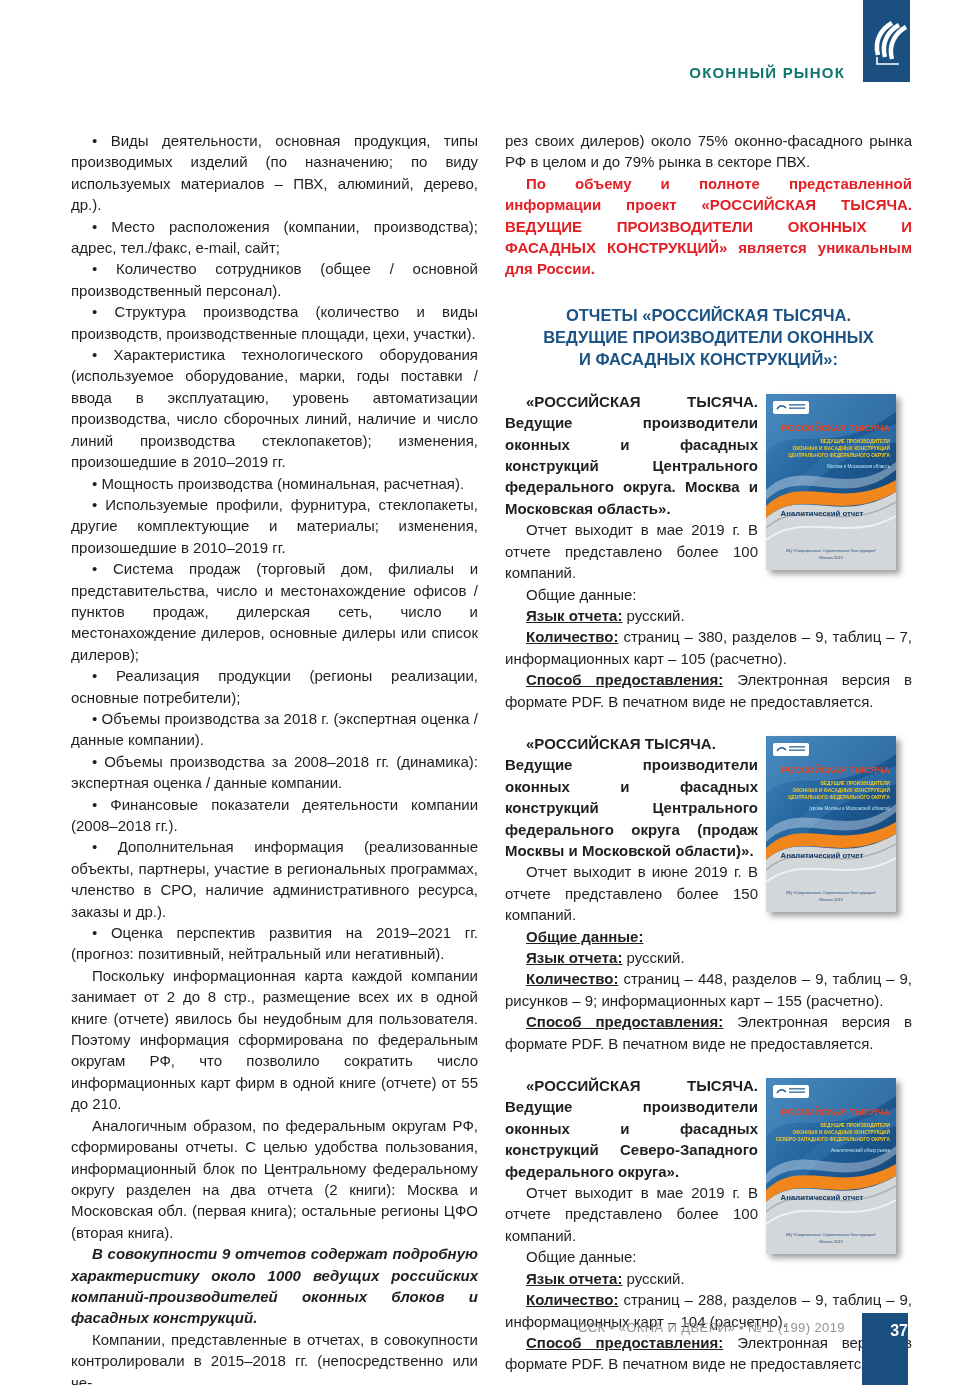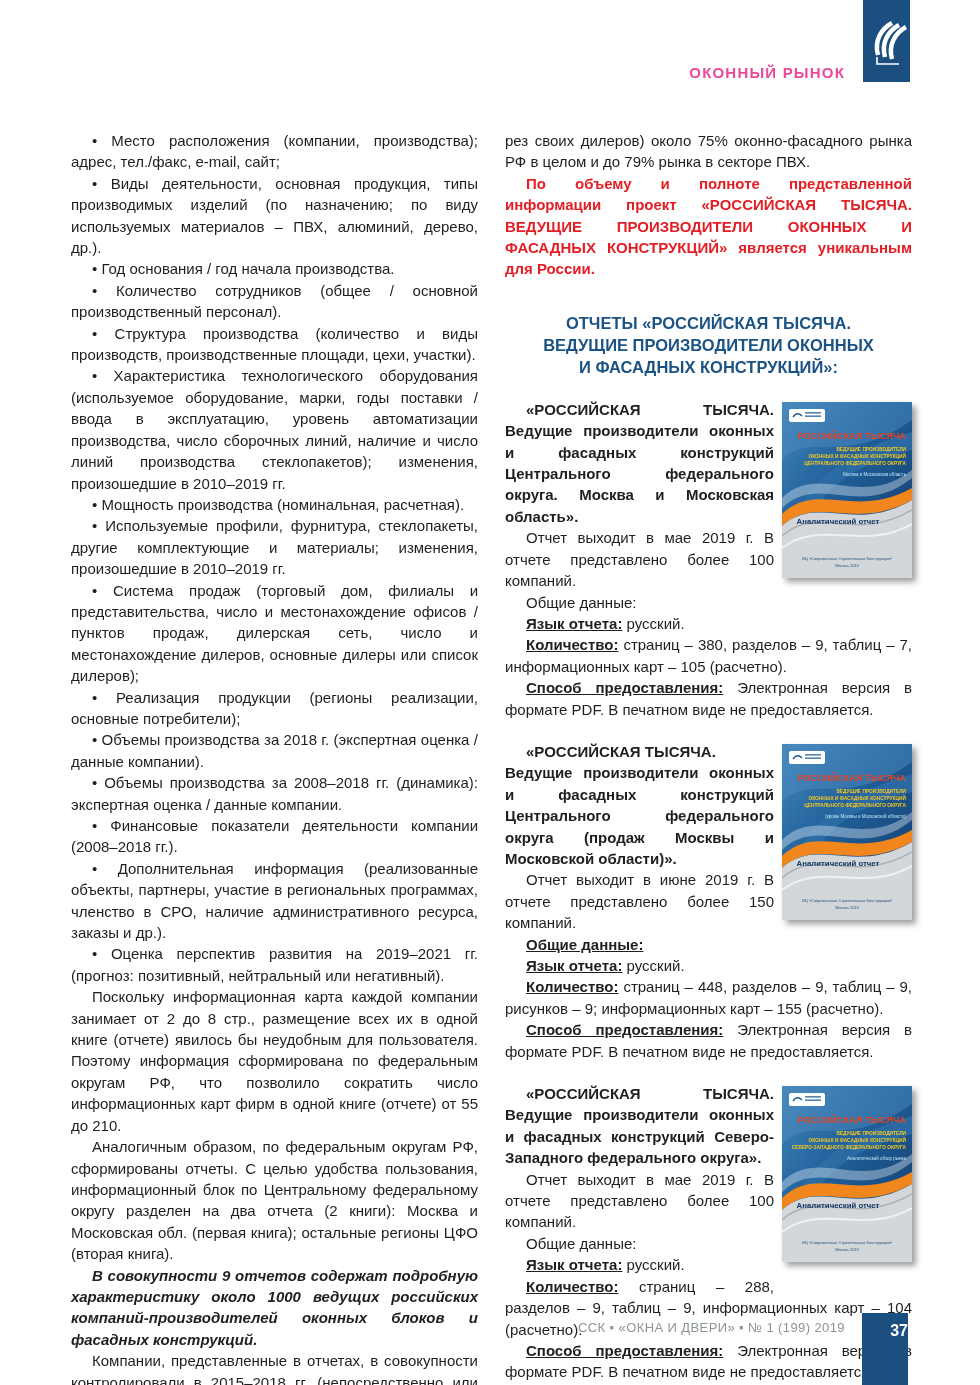--- a/index.html
+++ b/index.html
@@ -2,46 +2,46 @@
 <html><head>
 <meta charset="utf-8">
 <style>
   html,body{margin:0;padding:0;background:#ffffff;}
   .page{
     position:relative;width:980px;height:1385px;background:#ffffff;overflow:hidden;
     font-family:"Liberation Sans",sans-serif;color:#1f1f1f;
   }
   
   .header-title{
-    position:absolute;top:64px;right:135px;color:#ec4899;font-weight:bold;
+    position:absolute;top:64px;right:135px;color:#0f766e;font-weight:bold;
     font-size:15px;letter-spacing:1.2px;
   }
   .header-logo{
     position:absolute;left:863px;top:0;width:47px;height:82px;background:#1b4f80;
   }
   
   .col{position:absolute;top:130px;width:407px;}
   .col-left{left:71px;}
   .col-right{left:505px;}
   p{margin:0;text-align:justify;font-size:15px;line-height:21.4px;text-indent:21px;}
   .bullet::before{content:"• ";}
   .bold{font-weight:bold;font-style:italic;}
   .plain{}
   .intro-para{text-indent:0;}
   .highlight-para{color:#e31e24;font-weight:bold;}
   .section-heading{
-    margin-top:32px;text-align:center;text-indent:0;color:#1b5385;font-weight:bold;
+    margin-top:24px;text-align:center;text-indent:0;color:#1b5385;font-weight:bold;
     font-size:16.5px;line-height:22px;white-space:pre-line;
   }
   .report{margin-top:21px;}
   .report::after{content:"";display:block;clear:both;}
   .report-title{font-weight:bold;white-space:pre-line;}
   .label{font-weight:bold;text-decoration:underline;}
   
-  .cover{float:right;width:130px;height:200px;margin:3px 0 0 8px;}
+  .cover{float:right;width:130px;height:200px;margin:3px 16px 0 8px;}
   .cover svg{display:block;width:130px;height:176px;box-shadow:4px 4px 6px rgba(40,40,40,0.45);}
   .cover text{font-family:"Liberation Sans",sans-serif;}
   
   .footer-ref{
     position:absolute;top:1320px;right:135px;color:#8d949a;font-size:13px;letter-spacing:0.4px;
   }
   .page-badge{
     position:absolute;left:862px;top:1313px;width:46px;height:76px;background:#1b4f80;
     color:#ffffff;font-weight:bold;font-size:16px;text-align:right;padding-top:9px;
     box-sizing:border-box;
@@ -69,25 +69,24 @@
     <svg width="47" height="82" viewBox="0 0 47 82">
       <path d="M15,55 C11,41 18,29 29,23" stroke="#ffffff" stroke-width="4.5" fill="none"></path>
       <path d="M22,57 C18,43 25,31 36,25" stroke="#ffffff" stroke-width="4.5" fill="none"></path>
       <path d="M29,59 C25,45 32,33 43,27" stroke="#ffffff" stroke-width="4.5" fill="none"></path>
       <path d="M14,57 L14,64 L36,64" stroke="#ffffff" stroke-width="1.6" fill="none"></path>
     </svg>
   </div>
 
   <div class="col col-left">
 
+      <p class="bullet">Виды деятельности, основная продукция, типы производимых изделий (по назначению; по виду используемых материалов – ПВХ, алюминий, дерево, др.).</p>
+
       <p class="bullet">Место расположения (компании, производства); адрес, тел./факс, e-mail, сайт;</p>
 
-      <p class="bullet">Виды деятельности, основная продукция, типы производимых изделий (по назначению; по виду используемых материалов – ПВХ, алюминий, дерево, др.).</p>
-
-      <p class="bullet">Год основания / год начала производства.</p>
 
       <p class="bullet">Количество сотрудников (общее / основной производственный персонал).</p>
 
       <p class="bullet">Структура производства (количество и виды производств, производственные площади, цехи, участки).</p>
 
       <p class="bullet">Характеристика технологического оборудования (используемое оборудование, марки, годы поставки / ввода в эксплуатацию, уровень автоматизации производства, число сборочных линий, наличие и число линий производства стеклопакетов); изменения, произошедшие в 2010–2019 гг.</p>
 
       <p class="bullet">Мощность производства (номинальная, расчетная).</p>
 
       <p class="bullet">Используемые профили, фурнитура, стеклопакеты, другие комплектующие и материалы; изменения, произошедшие в 2010–2019 гг.</p>

